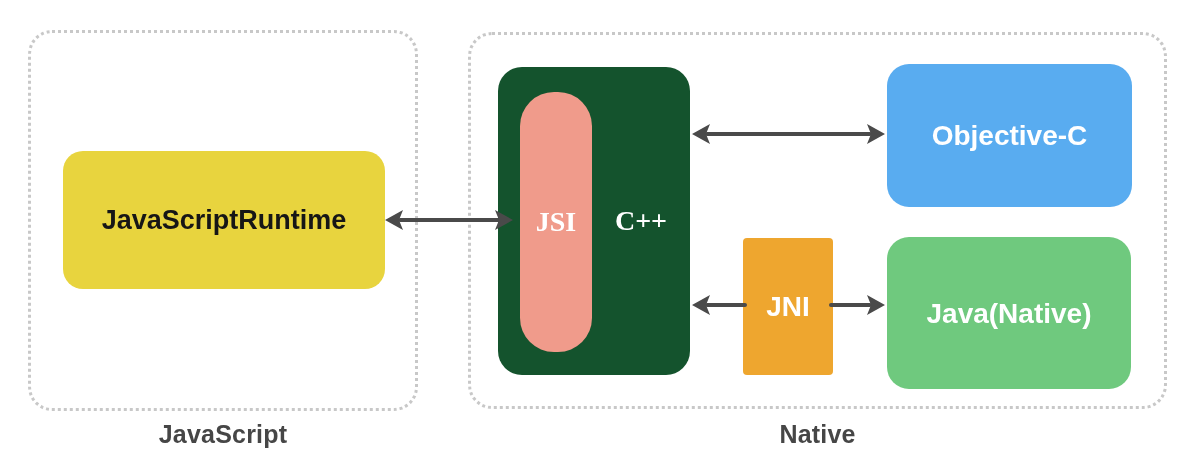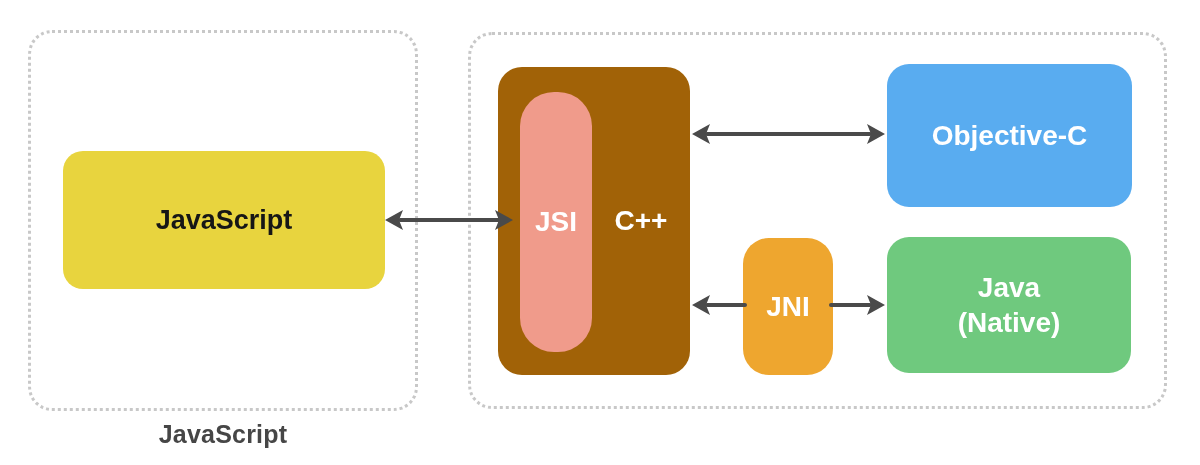--- a/index.html
+++ b/index.html
@@ -34,21 +34,21 @@
     color: #464646;
     letter-spacing: 0.2px;
   }
   .group-label-js   { left: 28px;  width: 390px; }
   .group-label-native { left: 468px; width: 699px; }
 
   .node {
     position: absolute;
     border-radius: 22px;
     display: flex;
-    flex-direction: column;
+    flex-direction: row;
     align-items: center;
     justify-content: center;
     text-align: center;
     font-weight: bold;
     box-sizing: border-box;
   }
   .node .line { display: block; }
 
   .node-js-runtime {
     left: 63px; top: 151px; width: 322px; height: 138px;
@@ -86,29 +86,29 @@
     font-weight: bold;
   }
   .node-objc {
     left: 887px; top: 64px; width: 245px; height: 143px;
     background: #59acf0;
     color: #ffffff;
     font-size: 28px;
     line-height: 35px;
   }
   .node-java {
-    left: 887px; top: 237px; width: 244px; height: 136px;
+    left: 887px; top: 237px; width: 244px; height: 152px;
     background: #6fc97e;
     color: #ffffff;
     font-size: 28px;
     line-height: 35px;
   }
   .node-jni {
     left: 743px; top: 238px; width: 90px; height: 137px;
-    border-radius: 26px;
+    border-radius: 4px;
     background: #eea62f;
     color: #ffffff;
     font-size: 28px;
   }
 
   .arrow-layer {
     position: absolute;
     left: 0; top: 0;
     width: 1200px; height: 465px;
     pointer-events: none;
@@ -118,26 +118,28 @@
 </style>
 </head>
 <body>
 
 <div class="stage">
 
   <div class="group-box group-js"></div>
   <div class="group-label group-label-js">JavaScript</div>
 
   <div class="group-box group-native"></div>
+  <div class="group-label group-label-native">Native</div>
 
   <div class="node node-js-runtime" style="background: rgb(232, 212, 62);">
     <span class="line">JavaScript</span>
+    <span class="line">Runtime</span>
   </div>
 
-  <div class="node node-cpp" style="background: #a16207;">
+  <div class="node node-cpp" style="background: #14532d; font-family: Liberation Serif, serif;">
     <div class="node-jsi-pill" style="background: rgb(240, 155, 139);">
       <span>JSI</span>
     </div>
     <div class="cpp-label-area">
       <span>C++</span>
     </div>
   </div>
 
   <div class="node node-objc" style="background: rgb(89, 172, 240);">
     <span class="line">Objective-C</span>

